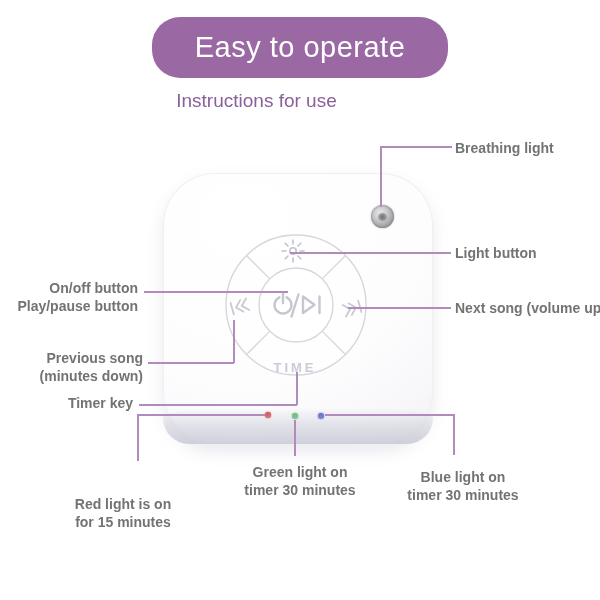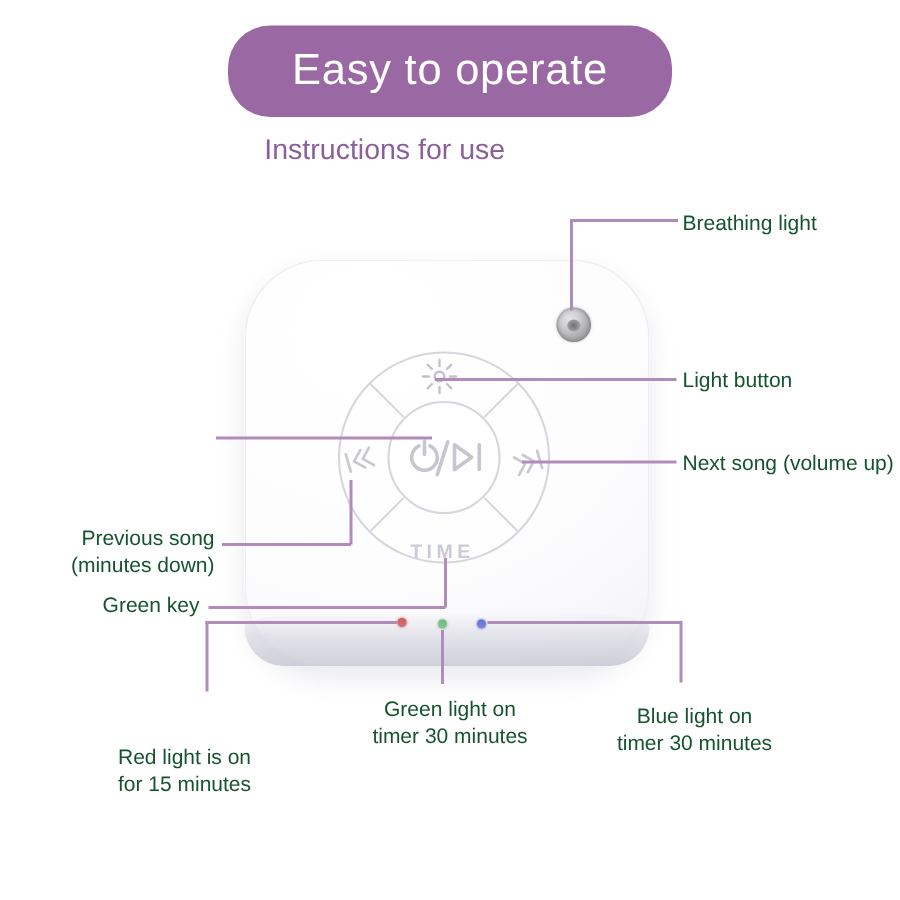--- a/index.html
+++ b/index.html
@@ -51,21 +51,21 @@
   .dots{position:absolute;left:0;top:0;width:100%;height:100%;}
   .dot{position:absolute;width:6px;height:6px;border-radius:50%;}
 
   
   .hline,.vline{position:absolute;z-index:3;}
   .hline{height:1.5px;}
   .vline{width:1.5px;}
 
   
   .lbl{
-    position:absolute;z-index:4;color:#14532d;font-size:14px;font-weight:400;
+    position:absolute;z-index:4;color:#737373;font-size:14px;font-weight:700;
     line-height:18px;white-space:nowrap;
   }
   .lbl span{display:block;}
   .lbl.right-align{text-align:right;}
   .lbl.center{text-align:center;white-space:normal;width:160px;}
 </style>
 </head>
 <body>
 
 <div class="stage">
@@ -157,26 +157,30 @@
   <div class="lbl" style="left:455px;top:139px;">
     <span>Breathing light</span>
   </div>
   <div class="lbl" style="left:455px;top:244px;">
     <span>Light button</span>
   </div>
   <div class="lbl" style="left:455px;top:299px;">
     <span>Next song (volume up)</span>
   </div>
 
+  <div class="lbl right-align" style="right:462px;top:279px;">
+    <span>On/off button</span>
+    <span>Play/pause button</span>
+  </div>
   <div class="lbl right-align" style="right:457px;top:349px;">
     <span>Previous song</span>
     <span>(minutes down)</span>
   </div>
   <div class="lbl right-align" style="right:467px;top:394px;">
-    <span>Green key</span>
+    <span>Timer key</span>
   </div>
 
   <div class="lbl center" style="left:43px;top:467px;margin-top:28px;">
     <span>Red light is on</span>
     <span>for 15 minutes</span>
   </div>
   <div class="lbl center" style="left:220px;top:463px;">
     <span>Green light on</span>
     <span>timer 30 minutes</span>
   </div>

